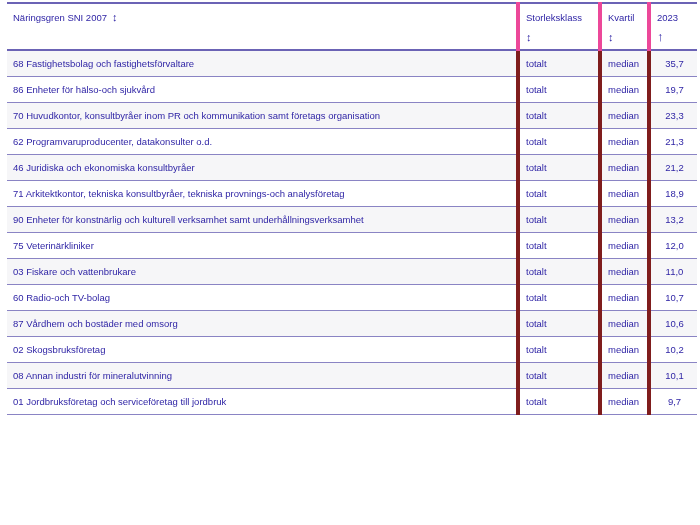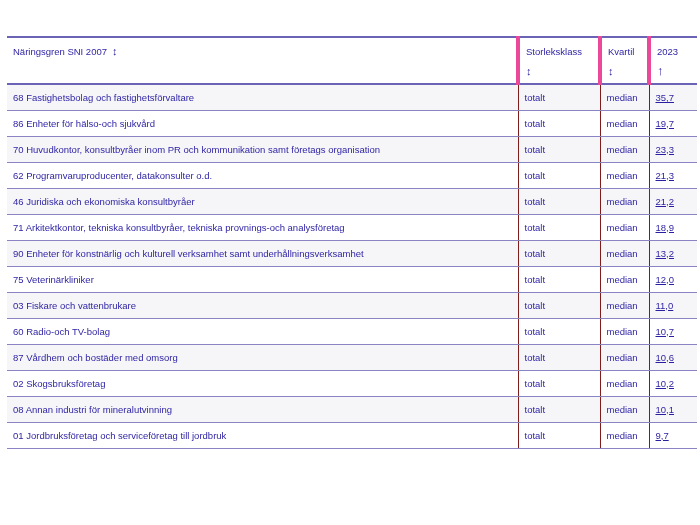--- a/index.html
+++ b/index.html
@@ -17,21 +17,20 @@
   .table-wrap {
     position: absolute;
     left: 7px;
     top: 2px;
     width: 690px;
   }
   table {
     border-collapse: collapse;
     width: 690px;
     table-layout: fixed;
-    margin-top: 34px;
   }
   col.c-name { width: 511px; }
   col.c-size { width: 82px; }
   col.c-kvartil { width: 49px; }
   col.c-year { width: 48px; }
 
   thead th {
     text-align: left;
     vertical-align: top;
     font-weight: normal;
@@ -64,24 +63,24 @@
   tbody td {
     font-size: 9.5px;
     height: 26px;
     padding: 0 6px;
     box-sizing: border-box;
     border-bottom: 1px solid #8a84c4;
     white-space: nowrap;
     overflow: hidden;
     color: #2a1fa3;
   }
-  tbody td + td { border-left: 1px solid #7f1d1d; }
+  tbody td + td { border-left: 4px solid #7f1d1d; }
   tbody tr:nth-child(odd) td { background: #f6f6f8; }
   tbody tr:nth-child(even) td { background: #ffffff; }
-  tbody td.num { text-align: left; padding-right: 5px; text-decoration: underline; }
+  tbody td.num { text-align: center; padding-right: 5px; }
 </style>
 </head>
 <body>
 
 <div class="table-wrap">
   <table>
     <colgroup>
       <col class="c-name">
         <col class="c-size">
         <col class="c-kvartil">

